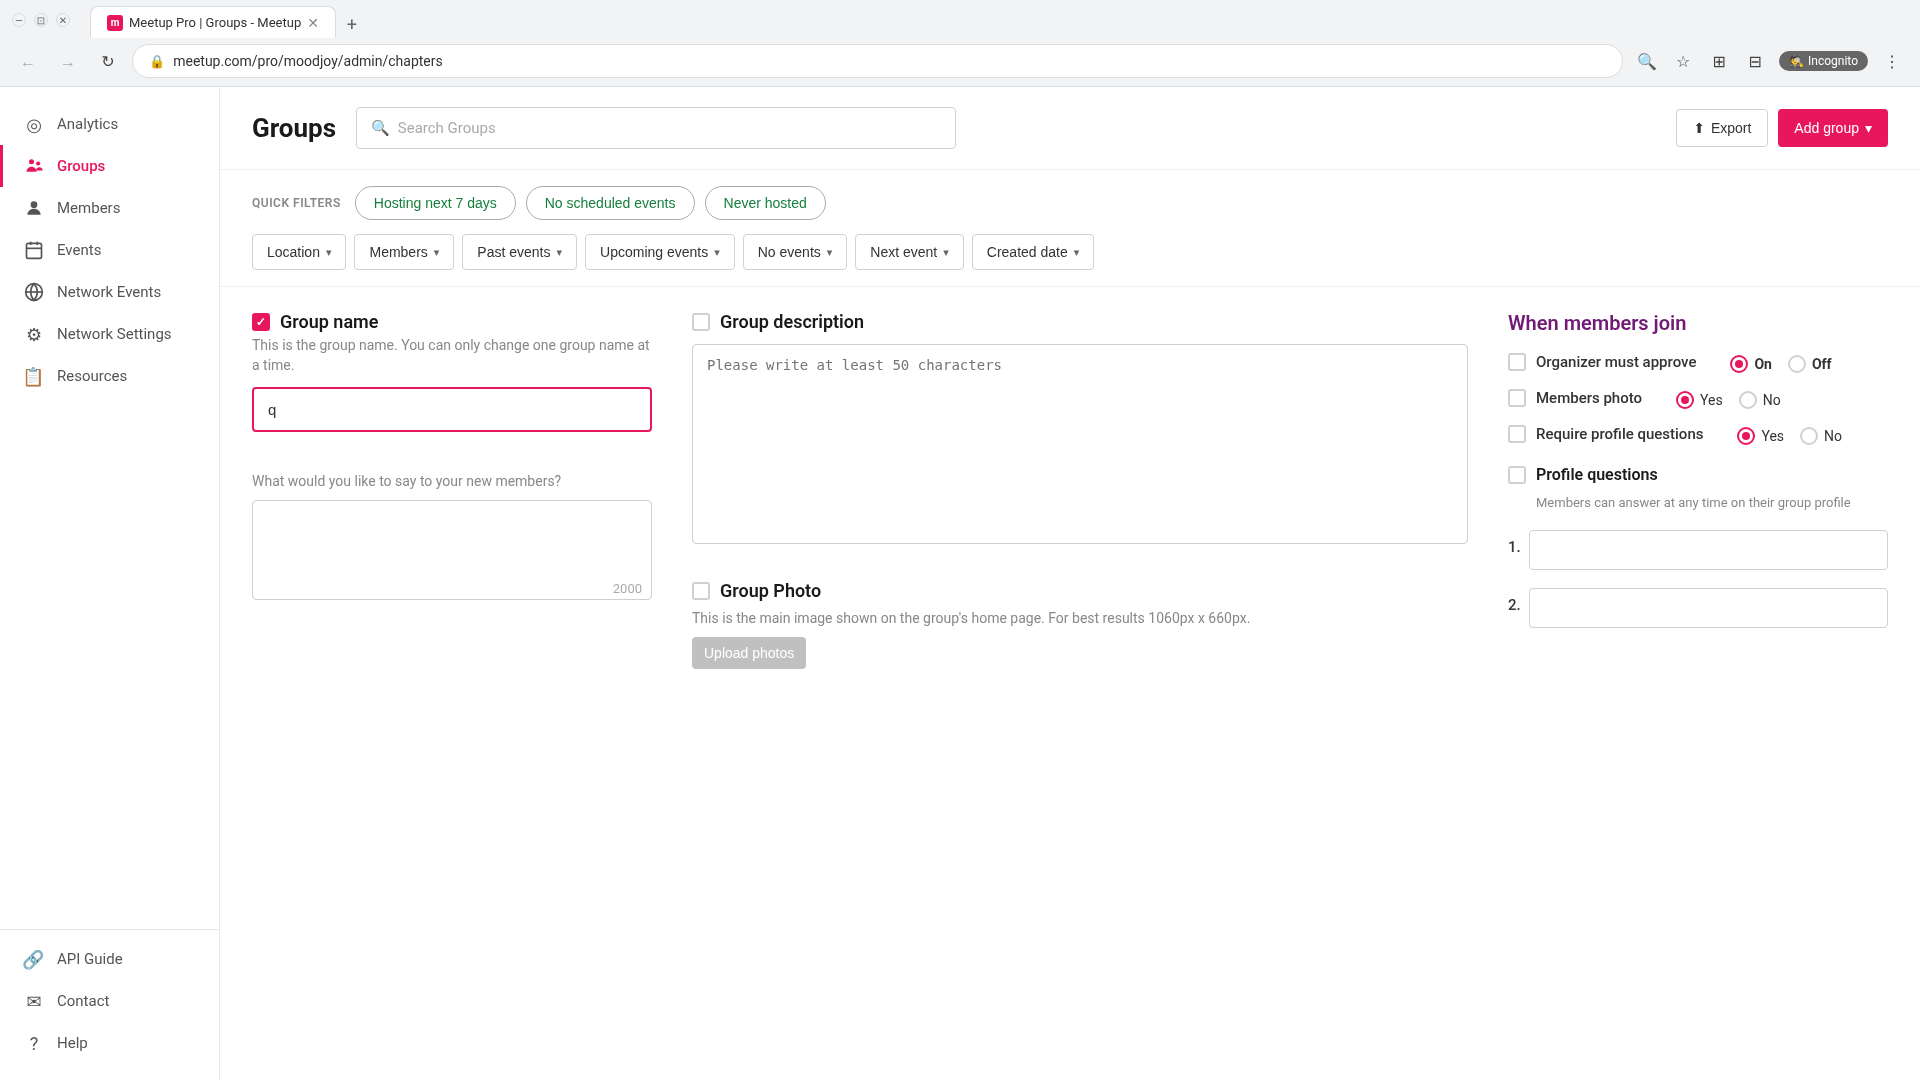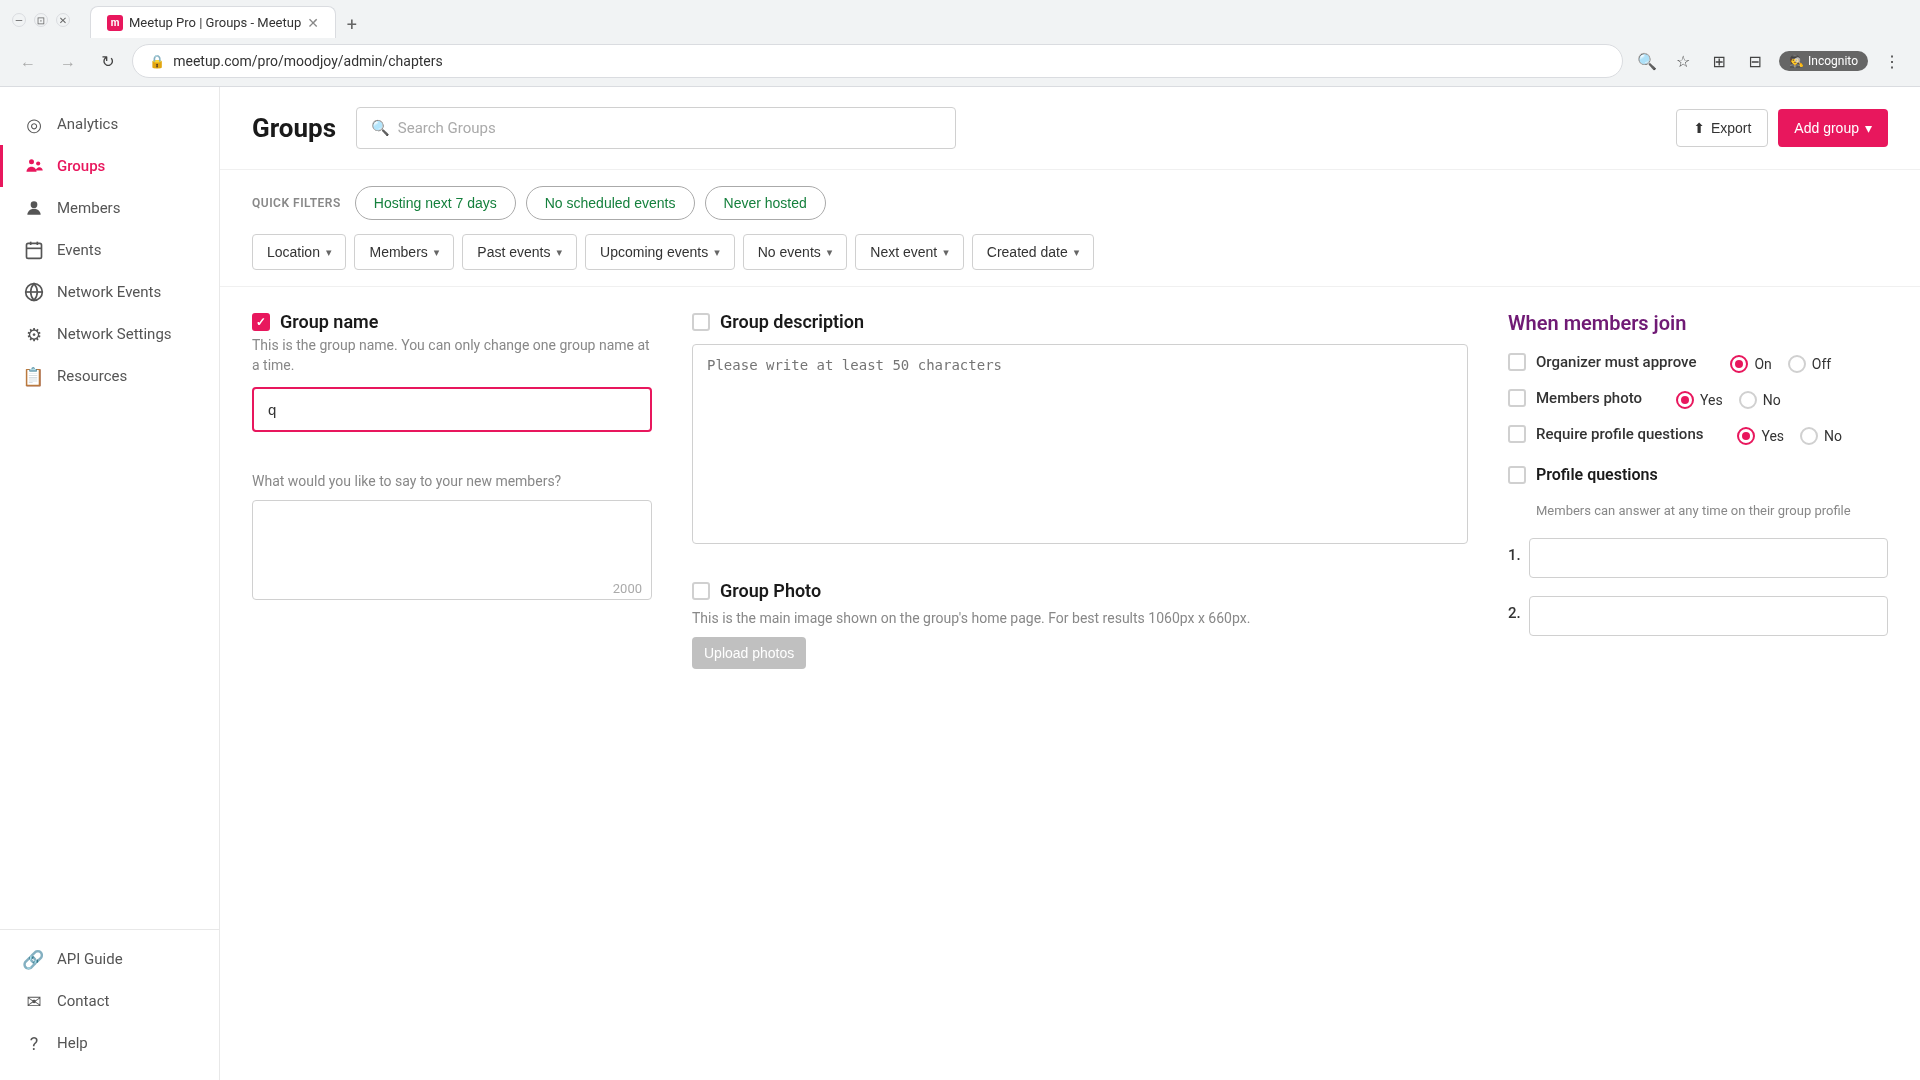--- a/index.html
+++ b/index.html
@@ -313,21 +313,21 @@
         </div>
 
         <div class="when-join-section">
           <span class="when-join-title">When members join</span>
 
           <div class="option-row">
             <div class="section-header" style="margin-bottom:4px;">
               <div class="checkbox"></div>
               <span class="option-label">Organizer must approve</span>
             </div>
-            <div class="radio-group" style="padding-left:28px;">
+            <div class="radio-group" style="padding-left:28px;font-weight:bold;">
               <div class="radio-item">
                 <div class="radio-circle selected"></div>
                 <span>On</span>
               </div>
               <div class="radio-item">
                 <div class="radio-circle"></div>
                 <span>Off</span>
               </div>
             </div>
           </div>
@@ -360,21 +360,21 @@
                 <span>Yes</span>
               </div>
               <div class="radio-item">
                 <div class="radio-circle"></div>
                 <span>No</span>
               </div>
             </div>
           </div>
 
           <div class="profile-questions">
-            <div class="section-header" style="margin-bottom:8px;">
+            <div class="section-header" style="margin-bottom:0;">
               <div class="checkbox"></div>
               <span class="profile-question-title">Profile questions</span>
             </div>
             <p class="profile-question-desc" style="padding-left:28px;">Members can answer at any time on their group profile</p>
             <div class="question-row" style="margin-top:8px;">
               <span class="question-num">1.</span>
               <input type="text" class="question-input" style="">
             </div>
             <div class="question-row" style="margin-top:8px;">
               <span class="question-num">2.</span>

